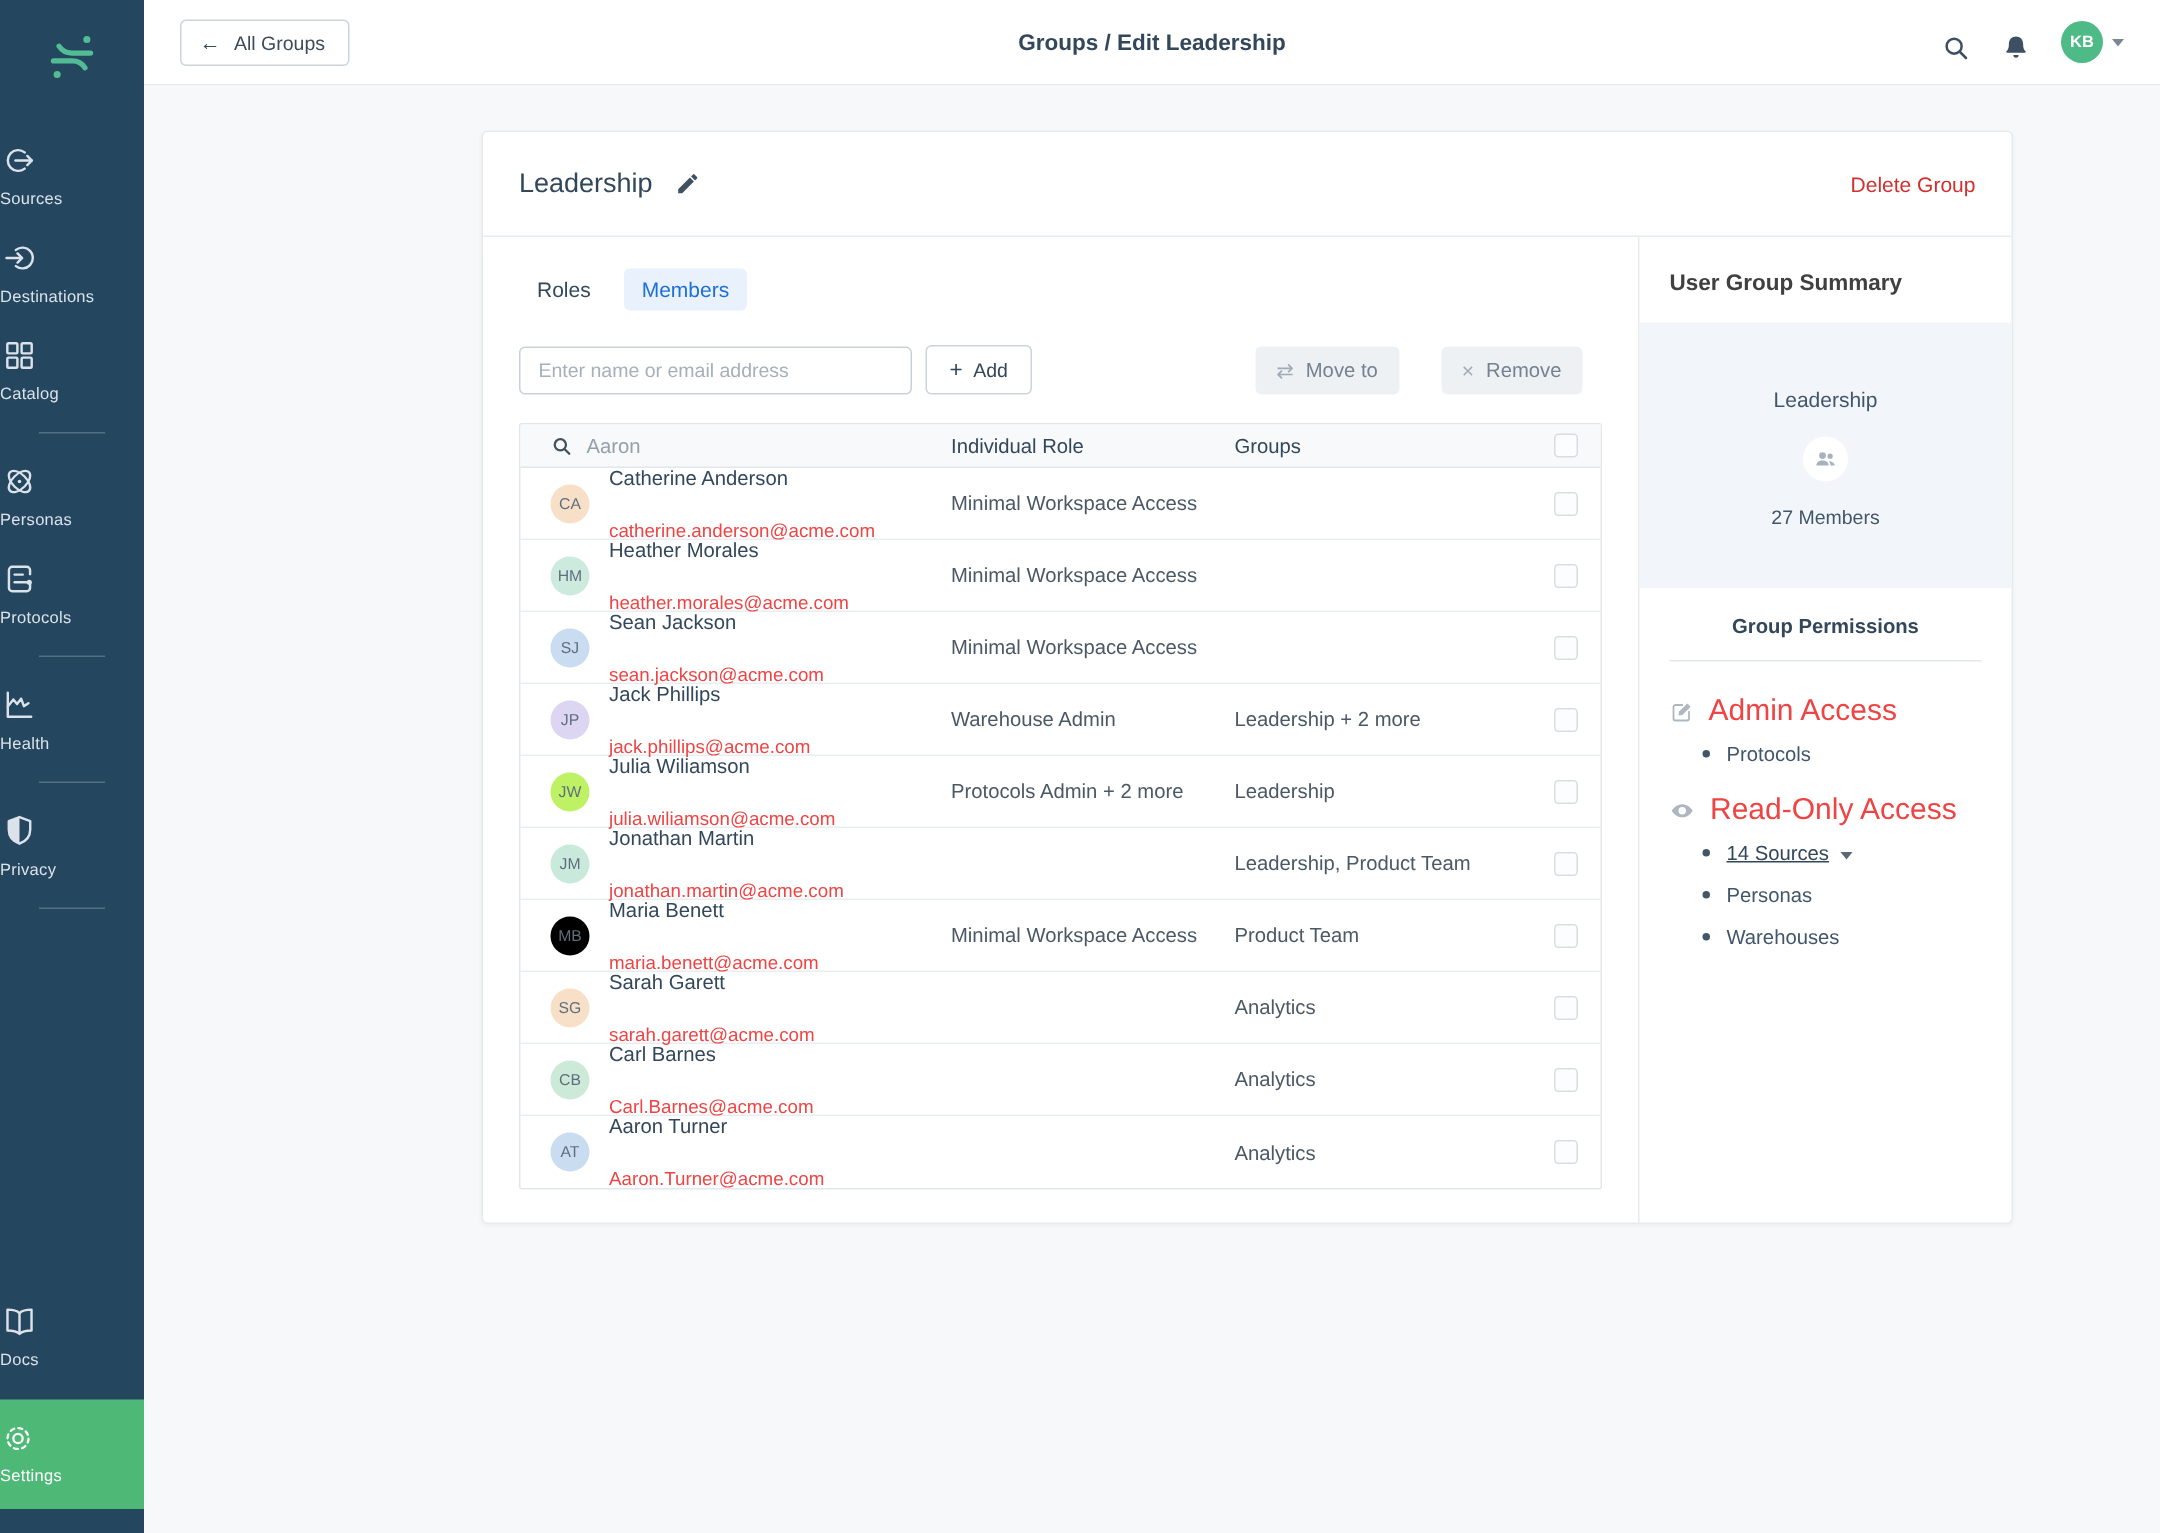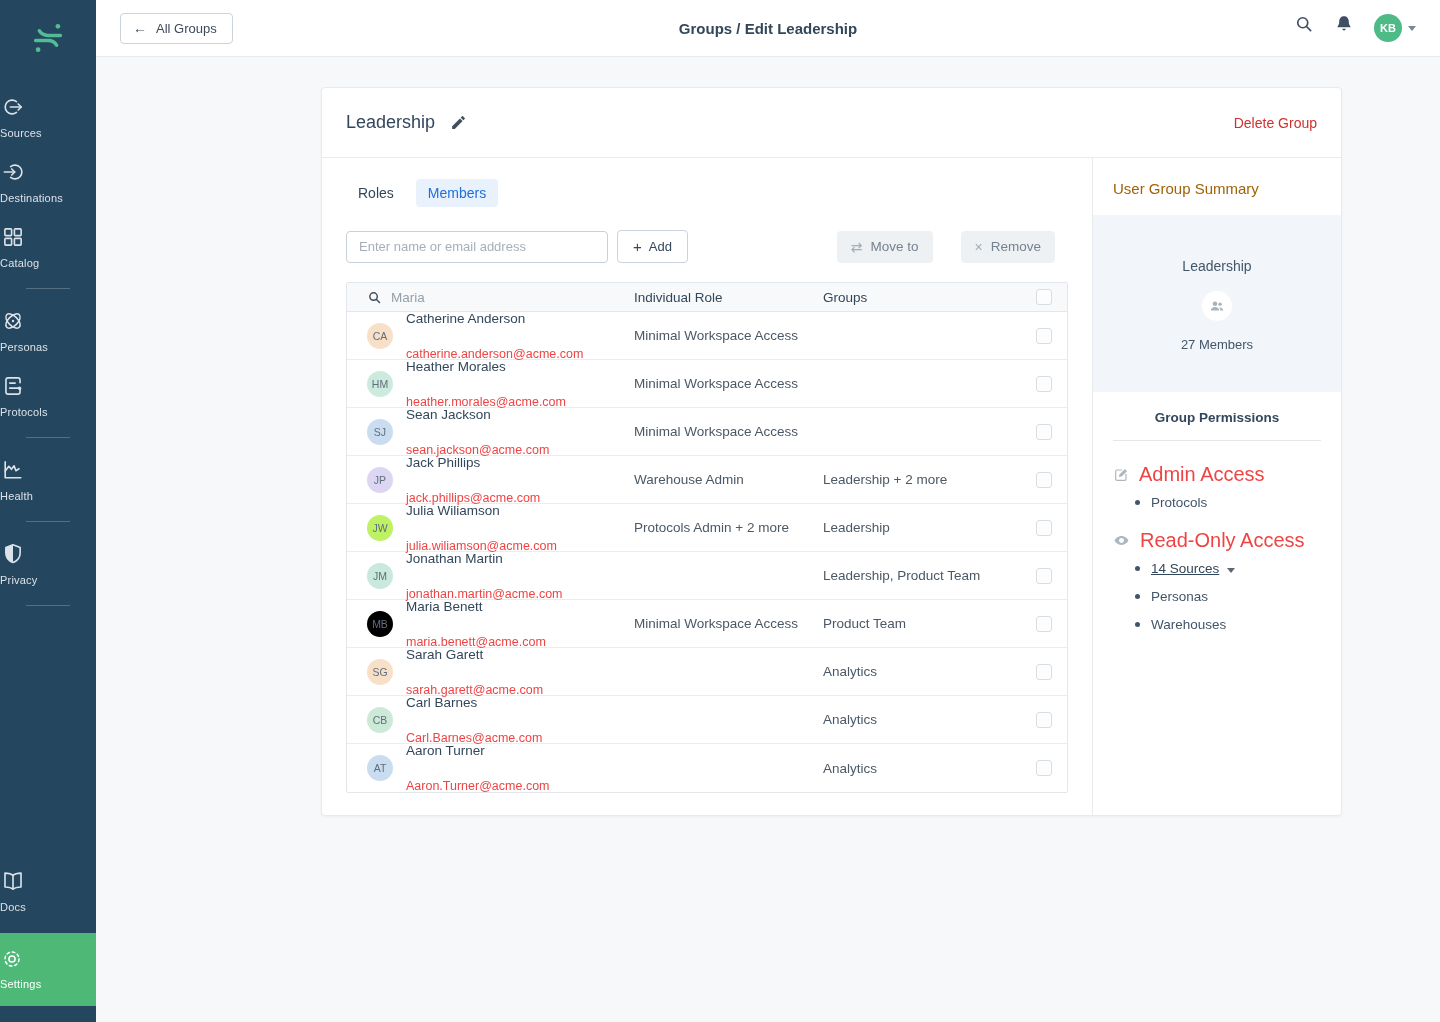--- a/index.html
+++ b/index.html
@@ -19,21 +19,21 @@
   .nav-item.docs { margin-bottom:10px; }
   .nav-item.active { background:#4eb877; color:#fff; padding:14px 0 16px; }
   .sidebar-bottom-gap { height:16px; width:96px; }
 
   
   .main { flex:1; display:flex; flex-direction:column; min-width:0; }
   .topbar { height:57px; background:#fff; border-bottom:1px solid #e8eaee; display:flex; align-items:center; padding:0 24px; position:relative; flex-shrink:0; }
   .btn-all-groups { display:flex; align-items:center; gap:9px; background:#fff; border:1px solid #ccd3da; border-radius:4px; padding:7px 15px 7px 12px; font-size:13px; color:#3c4a5a; cursor:pointer; }
   .back-arrow { font-size:14px; color:#3c4a5a; line-height:1; }
   .page-title { position:absolute; left:50%; transform:translateX(-50%); font-size:15px; font-weight:700; color:#33475b; }
-  .topbar-right { margin-left:auto; display:flex; align-items:flex-start; gap:20px; }
+  .topbar-right { margin-left:auto; display:flex; align-items:flex-end; gap:20px; }
   .icon-btn { background:none; border:none; cursor:pointer; display:flex; align-items:center; color:#3f4f63; padding:0; }
   .avatar-btn { display:flex; align-items:center; gap:6px; background:none; border:none; cursor:pointer; }
   .avatar-circle { width:28px; height:28px; border-radius:50%; background:#4eba86; color:#fff; font-size:11px; font-weight:700; display:flex; align-items:center; justify-content:center; }
   .caret-down { width:0; height:0; border-left:4px solid transparent; border-right:4px solid transparent; border-top:5px solid #7a8794; }
 
   
   .content { flex:1; overflow:hidden;padding-left:23px; }
   .card { width:1021px; margin:30px 0 0 202px; background:#fff; border:1px solid #e8ebee; border-radius:4px; box-shadow:0 1px 3px rgba(40,50,60,.05); }
   .card-header { height:70px; display:flex; align-items:center; padding:0 24px; border-bottom:1px solid #e8ebee; }
   .group-title { font-size:18px; font-weight:500; color:#33475b; }
@@ -71,21 +71,21 @@
   .th-member-ph { font-size:13.5px; color:#94a0ac; margin-left:9px; }
   .thead .search-glyph { color:#42505e; display:flex; }
   .checkbox { width:16px; height:16px; border:1px solid #d8dde2; border-radius:3px; background:#fcfdfe; cursor:pointer; }
   .avatar { width:26px; height:26px; border-radius:50%; display:flex; align-items:center; justify-content:center; font-size:10.5px; font-weight:500; color:#5f6e7d; flex-shrink:0; }
   .mtext { margin-left:13px; display:flex; flex-direction:column; gap:21px; min-width:0; }
   .mname { font-size:13.5px; font-weight:500; color:#33475b; }
   .memail { font-size:12.5px; color:#ef4444; }
 
   
   .right-panel { width:249px; border-left:1px solid #e8ebee; flex-shrink:0; display:flex; flex-direction:column; }
-  .panel-title { padding:22px 20px 18px; font-size:15px; font-weight:400; color:#a16207; }
+  .panel-title { padding:22px 20px 18px; font-size:15px; font-weight:700; color:#404040; }
   .summary-block { background:#f2f6fa; text-align:center; padding:43px 10px 40px; }
   .summary-group-name { font-size:14px; color:#42566a; }
   .summary-avatar { width:30px; height:30px; border-radius:50%; background:#fff; margin:17px auto 16px; display:flex; align-items:center; justify-content:center; color:#a8b2bc; }
   .summary-count { font-size:13px; color:#42566a; }
   .permissions { padding:18px 20px 20px; }
   .perm-title { text-align:center; font-size:13.5px; font-weight:700; color:#33475b; }
   .perm-desc { text-align:center; font-size:13px; line-height:1.5; color:#8d98a4; margin:7px auto 0; max-width:212px; }
   .perm-divider { border-top:1px solid #e4e8ec; margin:15px 0 22px; }
   .perm-row { display:flex; align-items:center; gap:10px; font-size:20px; color:#ef4444; }
   .perm-row .perm-icon { color:#aeb7c0; display:flex; }
@@ -288,21 +288,21 @@
 
             <div class="table">
               <div class="thead">
                 <div class="c-member">
                   <span class="search-glyph">
                     <svg width="15" height="15" viewBox="0 0 24 24" fill="none" stroke="currentColor" stroke-width="2.4" stroke-linecap="round">
                         <circle cx="10.5" cy="10.5" r="6"></circle>
                         <line x1="15.2" y1="15.2" x2="20" y2="20"></line>
                       </svg>
                   </span>
-                  <span class="th-member-ph">Maria</span>
+                  <span class="th-member-ph">Aaron</span>
                 </div>
                 <div class="c-role th-label">Individual Role</div>
                 <div class="c-groups th-label">Groups</div>
                 <div class="c-check">
                     <span class="checkbox"></span>
                   </div>
               </div>
 
               <div class="trow">
                 <div class="c-member">

